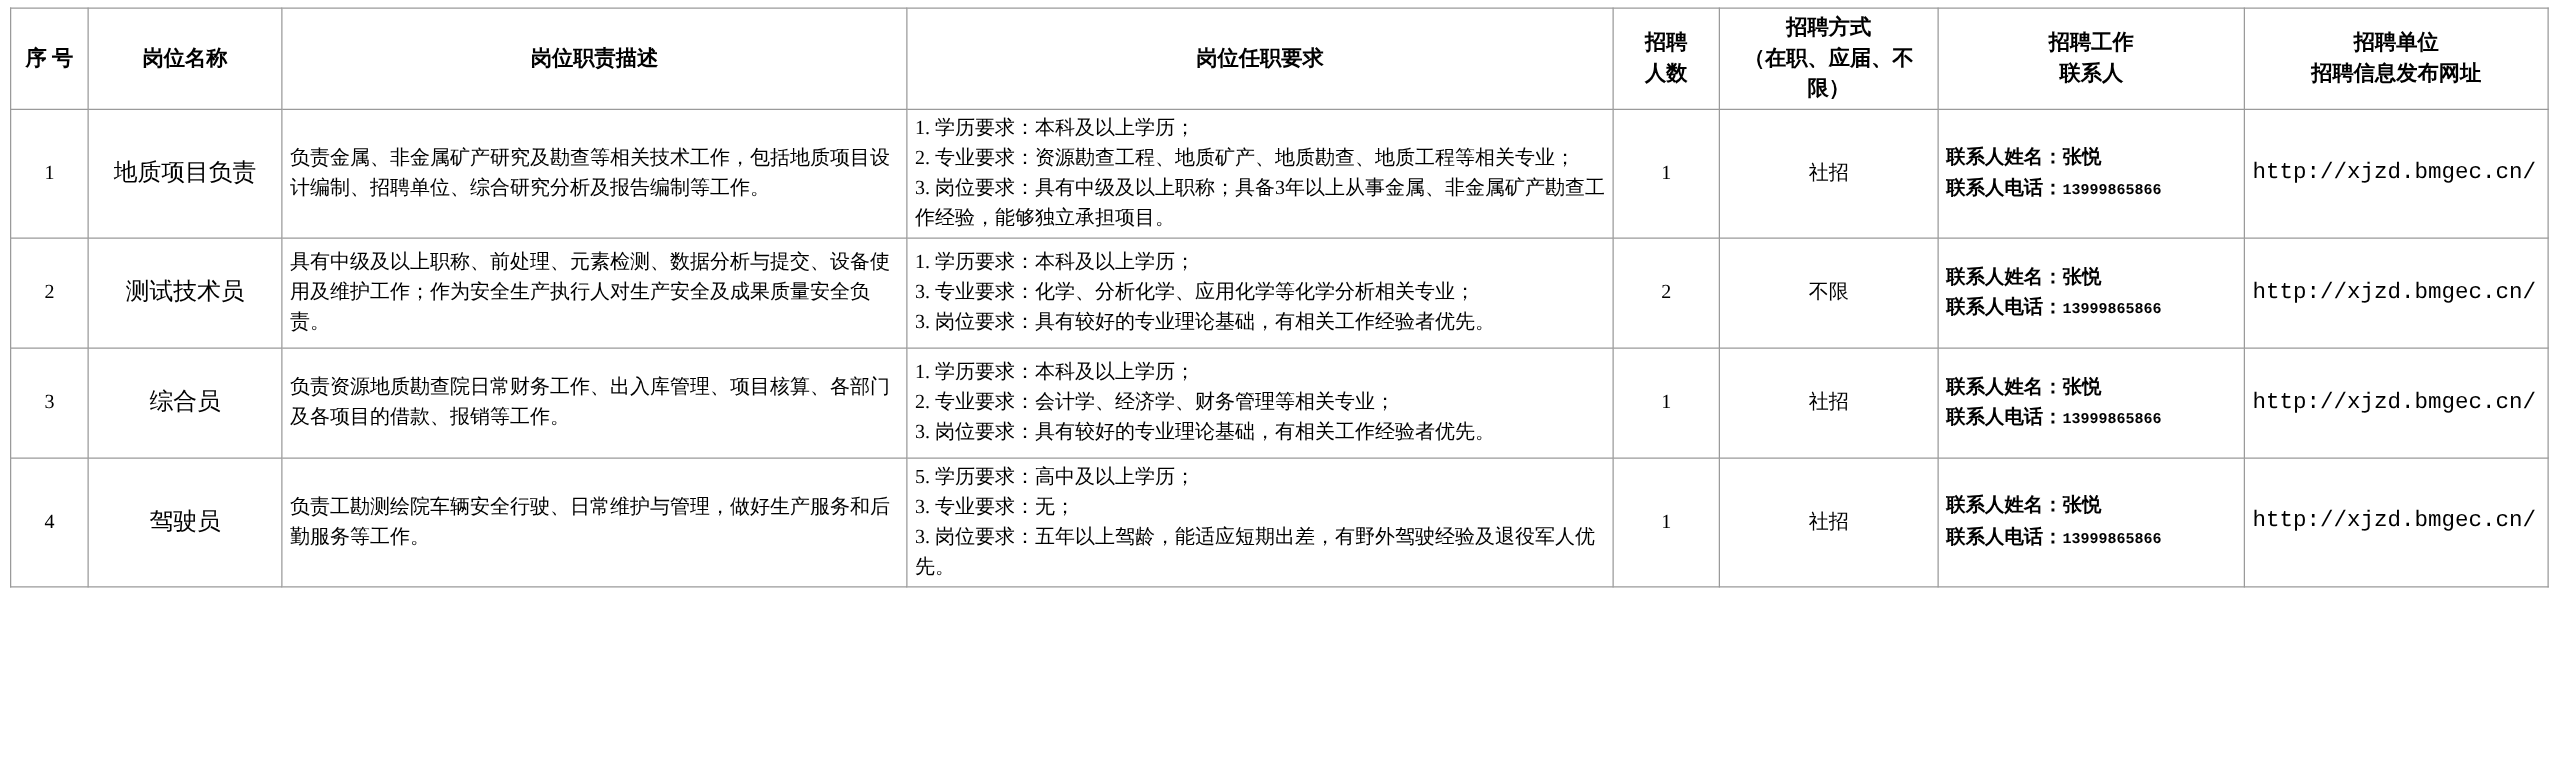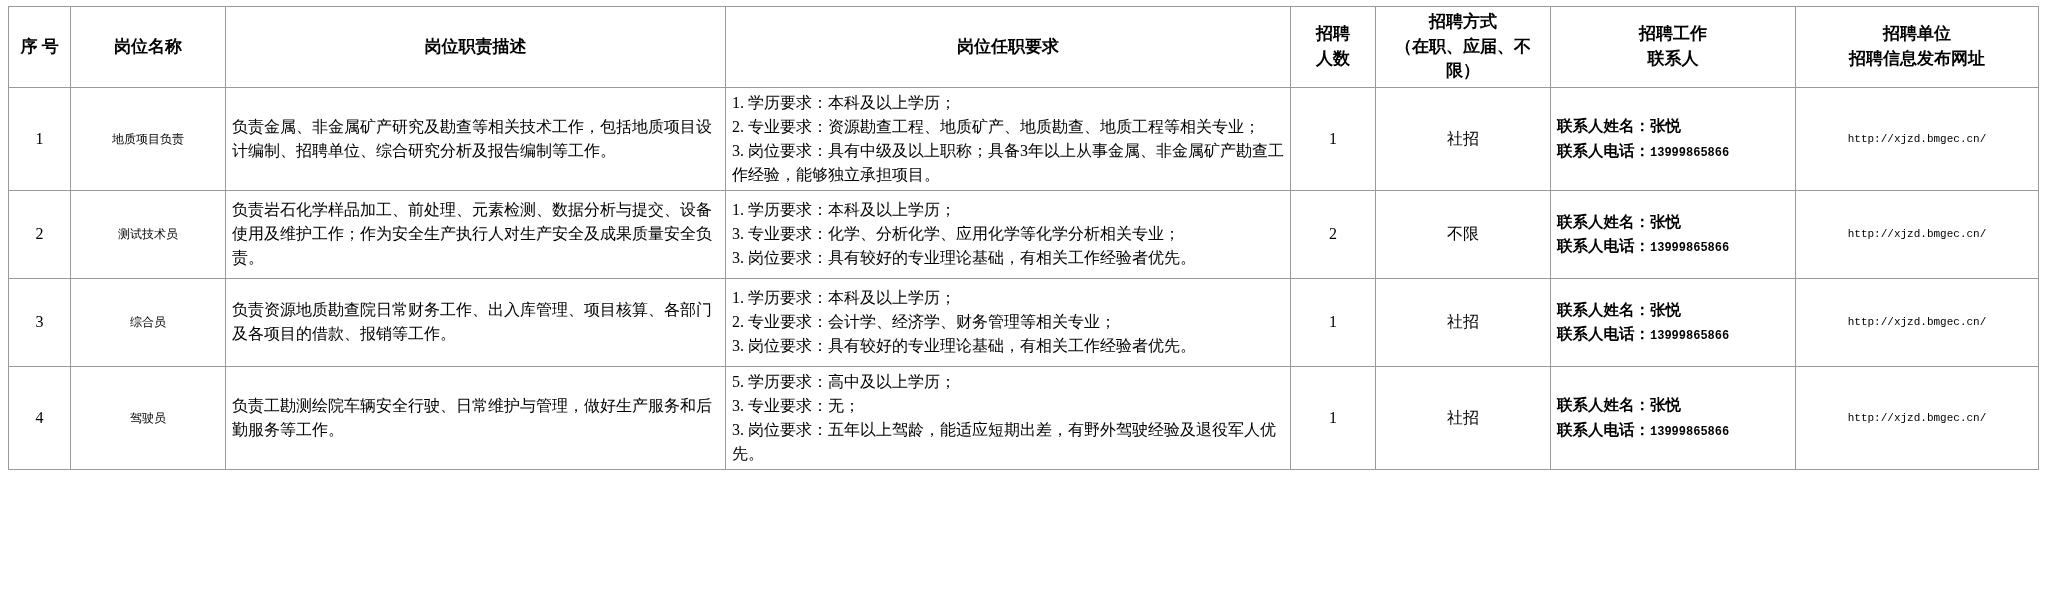--- a/index.html
+++ b/index.html
@@ -53,21 +53,21 @@
   tbody td {
     height: 88px;
     font-size: 16px;
     line-height: 1.5;
   }
   td.c-center {
     text-align: center;
   }
   td.cell-name {
     text-align: center;
-    font-size: 12px;
+    font-size: 19px;
   }
   td.cell-duty,
   td.cell-req {
     text-align: left;
     padding-left: 8px;
     padding-right: 8px;
   }
   td.cell-req .req-line {
     white-space: normal;
   }
@@ -77,23 +77,22 @@
     font-size: 15.5px;
     padding-left: 28px;
     line-height: 1.6;
   }
   td.cell-contact .phone-num {
     font-family: "Liberation Mono", "DejaVu Sans Mono", monospace;
     font-weight: bold;
     font-size: 12px;
   }
   td.cell-url {
-    text-align: center;
     font-family: "Liberation Mono", "DejaVu Sans Mono", monospace;
-    font-size: 11px;
+    font-size: 18px;
   }
   .hdr-line { display: block; }
   .nowrap { white-space: nowrap; }
 </style>
 </head>
 <body>
 
 <div class="sheet">
   <table class="job-table">
     <colgroup>
@@ -144,21 +143,21 @@
         <td class="c-center">社招</td>
         <td class="cell-contact">
           <div class="nowrap">联系人姓名：张悦</div>
           <div class="nowrap"><span>联系人电话：</span><span class="phone-num">13999865866</span></div>
         </td>
         <td class="cell-url">http://xjzd.bmgec.cn/</td>
       </tr>
       <tr>
         <td class="c-center">2</td>
         <td class="cell-name">测试技术员</td>
-        <td class="cell-duty">负责岩石化学样品加工、前处理、元素检测、数据分析与提交、设备使用及维护工作；作为安全生产执行人对生产安全及成果质量安全负责。</td>
+        <td class="cell-duty">具有中级及以上职称、前处理、元素检测、数据分析与提交、设备使用及维护工作；作为安全生产执行人对生产安全及成果质量安全负责。</td>
         <td class="cell-req">
           <div class="req-line">1. 学历要求：本科及以上学历；</div>
           <div class="req-line">3. 专业要求：化学、分析化学、应用化学等化学分析相关专业；</div>
           <div class="req-line">3. 岗位要求：具有较好的专业理论基础，有相关工作经验者优先。</div>
         </td>
         <td class="c-center">2</td>
         <td class="c-center">不限</td>
         <td class="cell-contact">
           <div class="nowrap">联系人姓名：张悦</div>
           <div class="nowrap"><span>联系人电话：</span><span class="phone-num">13999865866</span></div>

